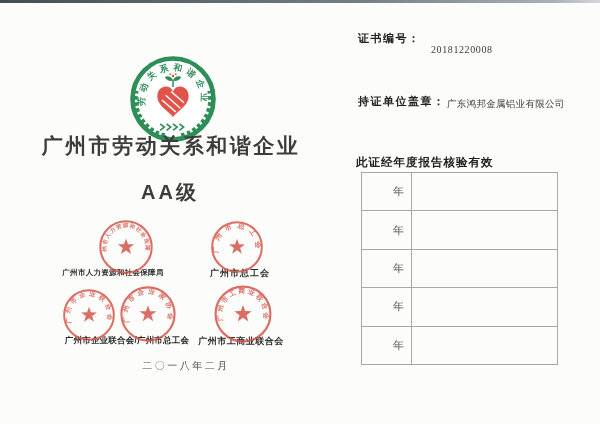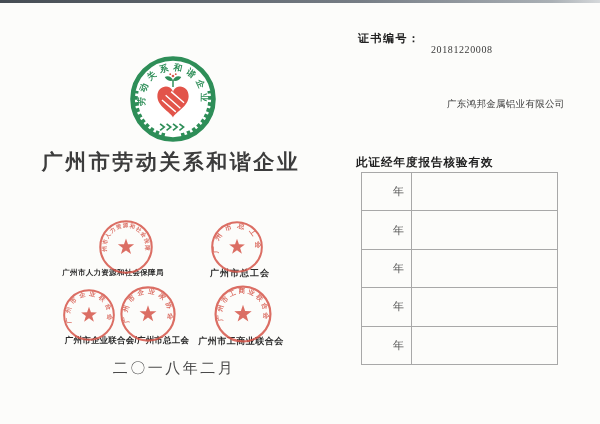--- a/index.html
+++ b/index.html
@@ -9,38 +9,38 @@
     font-family:"Liberation Sans",sans-serif;
   }
   .abs{position:absolute;}
   .top-edge{
     position:absolute;top:0;left:0;width:600px;height:3px;
     background:linear-gradient(to right,#454c53,#767d85 60%,#aab0b5 92%,#d5d8da);
   }
   
   .emblem{left:127px;top:53px;width:92px;height:92px;}
   .title-line1{
-    left:171px;top:148px;transform:translateX(-50%);
+    left:171px;top:132px;transform:translateX(-50%);
     font-size:21px;font-weight:600;letter-spacing:2.5px;color:#3c3c3c;white-space:nowrap;text-align:center;
   }
   .title-line2{
     left:170px;top:179px;transform:translateX(-50%);
     font-size:20px;font-weight:600;letter-spacing:3px;color:#3c3c3c;white-space:nowrap;
   }
   .org-label{
     position:absolute;transform:translateX(-50%);
     font-weight:bold;color:#2b2b2b;white-space:nowrap;z-index:1;
   }
   .org-label-1{left:113px;top:268px;font-size:7.5px;letter-spacing:0.3px;}
   .org-label-2{left:240px;top:267px;font-size:9px;letter-spacing:1px;}
   .org-label-3{left:127px;top:335px;font-size:8.5px;letter-spacing:0.2px;}
   .org-label-4{left:241px;top:335px;font-size:9px;letter-spacing:0.5px;}
   .date-line{
-    left:174px;top:359px;transform:translateX(-50%);
-    font-size:15px;color:#4a4a4a;letter-spacing:2.5px;white-space:nowrap;
+    left:186px;top:359px;transform:translateX(-50%);
+    font-size:10px;color:#4a4a4a;letter-spacing:2.5px;white-space:nowrap;
   }
   .stamp{position:absolute;z-index:2;opacity:0.85;}
   .stamp-1{left:96px;top:217px;width:60px;height:60px;}
   .stamp-2{left:208px;top:218px;width:58px;height:58px;}
   .stamp-3{left:60px;top:286px;width:58px;height:58px;}
   .stamp-4{left:117px;top:283px;width:62px;height:62px;}
   .stamp-5{left:211px;top:282px;width:64px;height:64px;}
   .stamp text{font-family:"Liberation Sans",sans-serif;font-weight:bold;}
   .stamp-1 text{font-size:6.4px;letter-spacing:1.1px;}
   .stamp-2 text{font-size:8.5px;letter-spacing:6px;}
@@ -105,20 +105,21 @@
       <circle cx="3" cy="-27" r="1" fill="#d6564a"></circle>
     </g>
 
     <g>
       <path d="M 0,20 C -3,14 -17,8 -17,-3 C -17,-12 -9,-15.5 -3.5,-12.5 C -1,-11 0,-8.5 0,-6.5 C 0,-8.5 1,-11 3.5,-12.5 C 9,-15.5 17,-12 17,-3 C 17,8 3,14 0,20 Z" fill="#e2544a"></path>
       <path d="M -12,1 L 3,14 M -8,-4 L 8,10 M -2,-8 L 12,4" stroke="#ffffff" stroke-width="1.5" fill="none"></path>
     </g>
   </svg>
 
   <div class="abs title-line1">广州市劳动关系和谐企业</div>
+  <div class="abs title-line2">AA级</div>
 
   <div class="org-label org-label-1">广州市人力资源和社会保障局</div>
   <div class="org-label org-label-2">广州市总工会</div>
   <div class="org-label org-label-3">广州市企业联合会/广州市总工会</div>
   <div class="org-label org-label-4">广州市工商业联合会</div>
 
   <svg class="stamp stamp-1" viewBox="-35 -35 70 70">
     <defs>
         <path id="arc1" d="M -21.6,7.9 A 23,23 0 1 1 21.6,7.9" fill="none"></path>
       </defs>
@@ -157,20 +158,21 @@
     <circle cx="0" cy="0" r="30" fill="none" stroke="#d6564a" stroke-width="2.4"></circle>
     <polygon points="0,-10 2.35,-3.24 9.51,-3.09 3.8,1.24 5.88,8.09 0,4 -5.88,8.09 -3.8,1.24 -9.51,-3.09 -2.35,-3.24" fill="#d6564a"></polygon>
     <text fill="#d6564a" text-anchor="middle"><textPath href="#arc5" startOffset="50%">广州市工商业联合会</textPath></text>
   </svg>
 
   <div class="abs date-line">二〇一八年二月</div>
 
   <div class="abs cert-no-label">证书编号：</div>
   <div class="abs cert-no-value">20181220008</div>
 
+  <div class="abs seal-label">持证单位盖章：</div>
   <div class="abs seal-value">广东鸿邦金属铝业有限公司</div>
 
   <div class="abs verify-heading">此证经年度报告核验有效</div>
 
   <div class="abs verify-table">
     <div class="vt-row">
       <div class="vt-cell-year">年</div>
       <div class="vt-cell-blank"></div>
     </div>
     <div class="vt-row">

